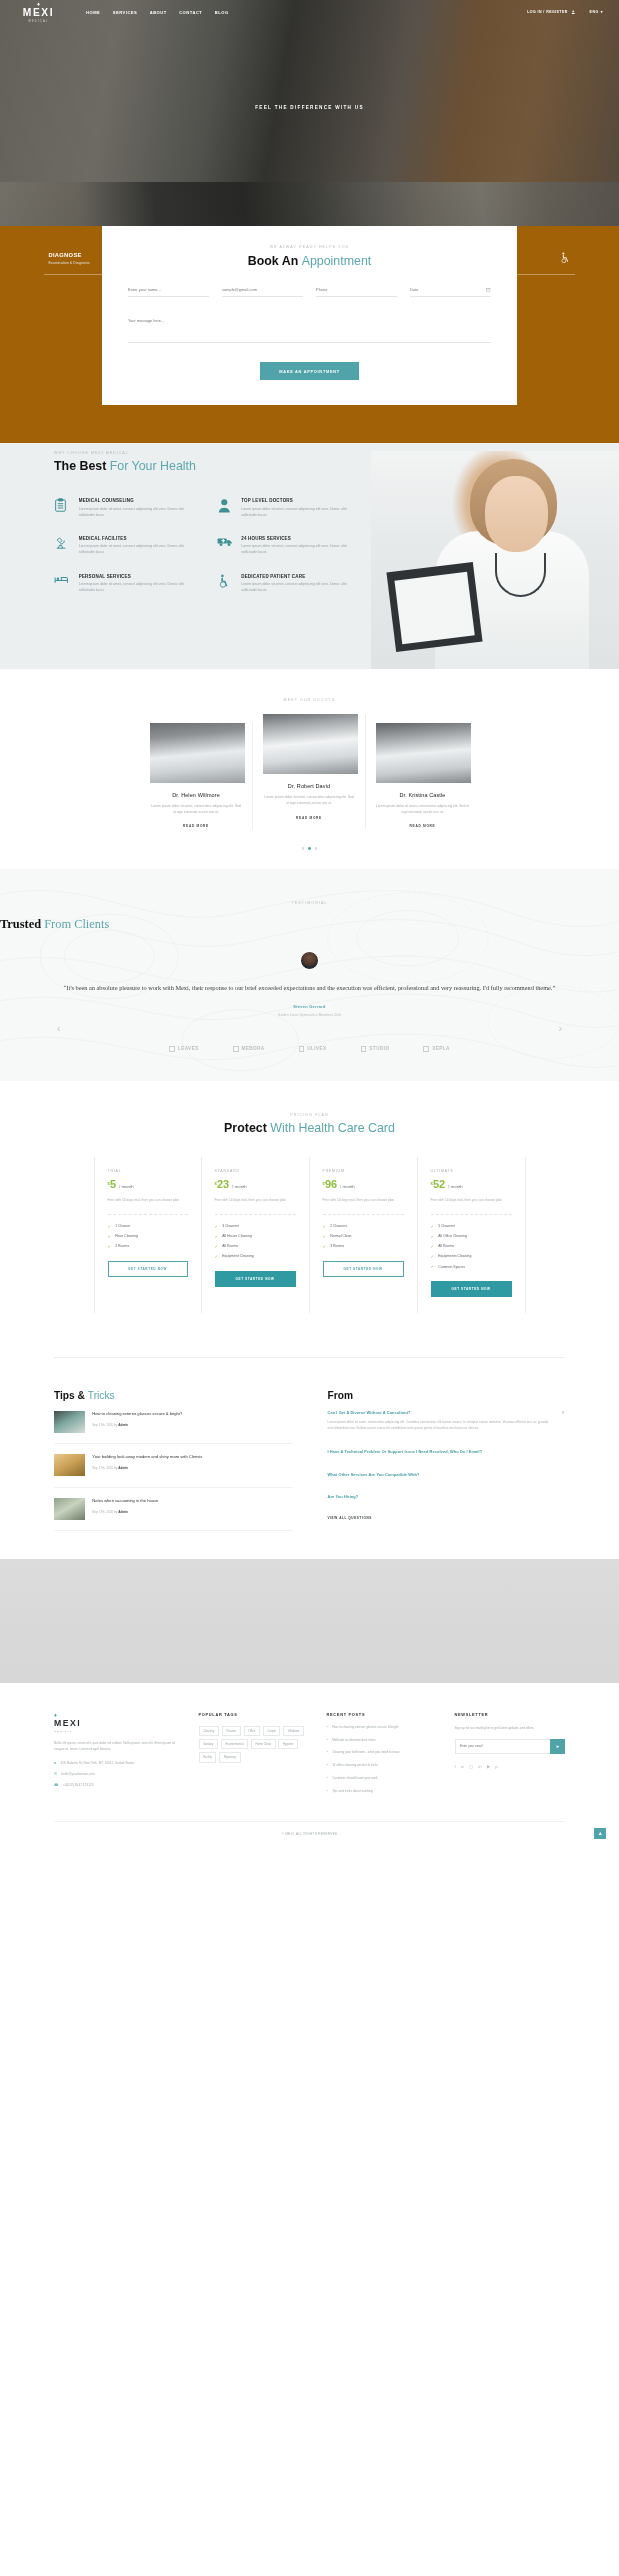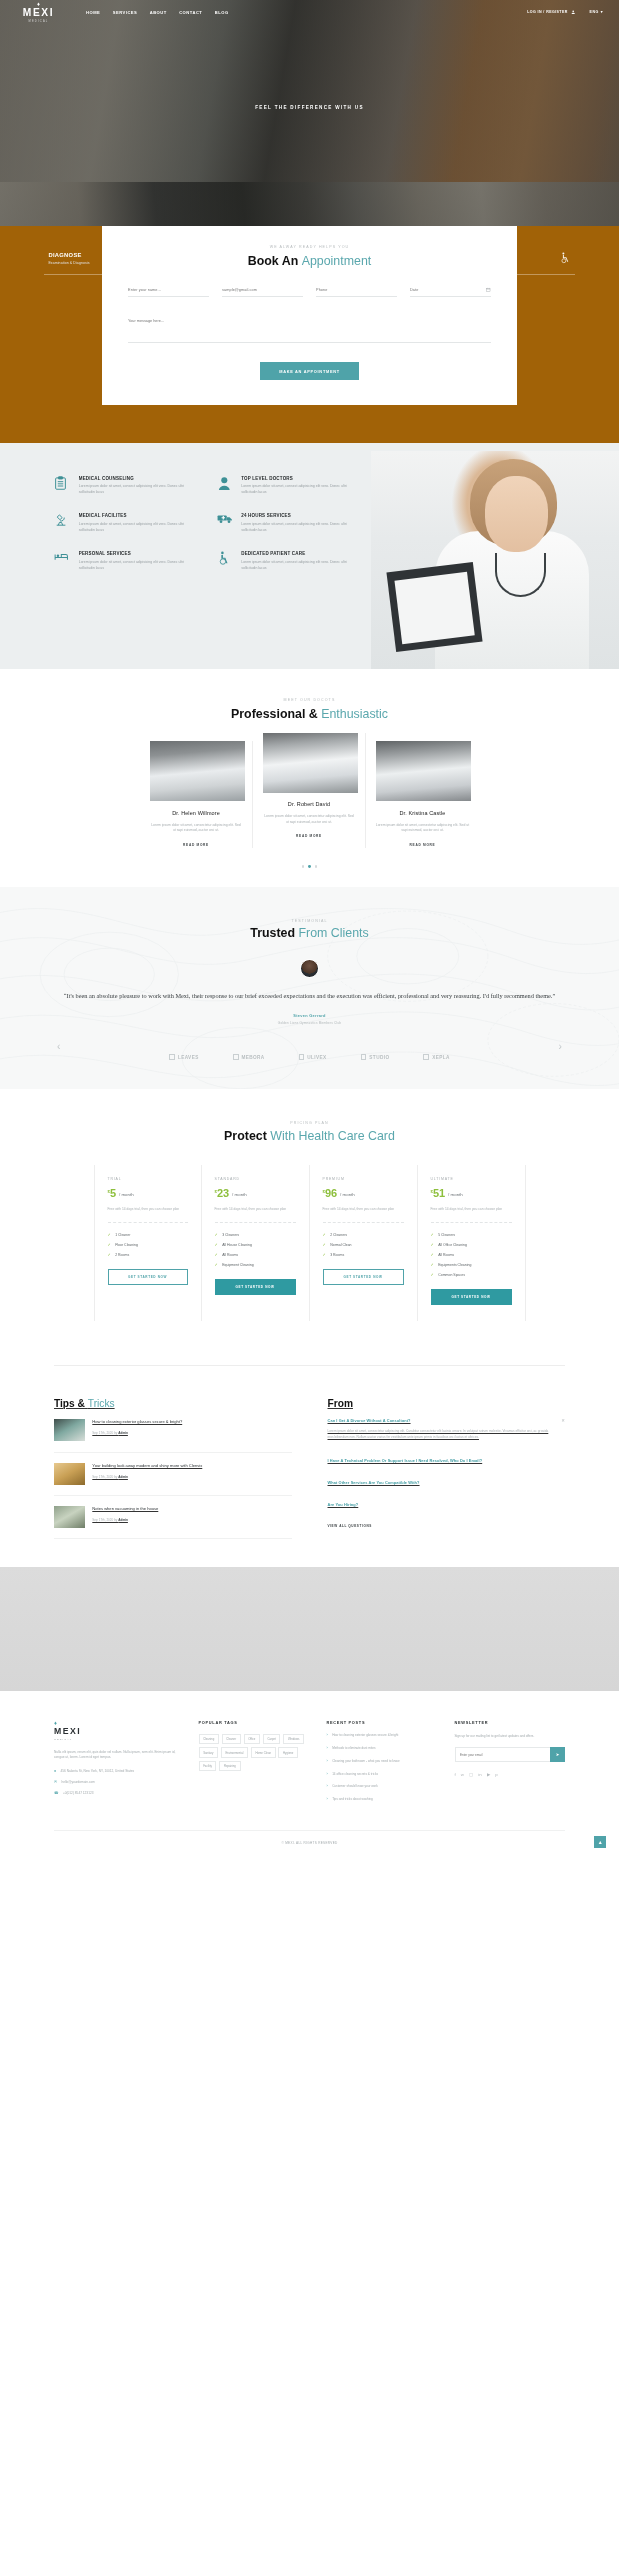--- a/index.html
+++ b/index.html
@@ -139,21 +139,21 @@
   .dot { width:2.9px; height:2.9px; border-radius:50%; background:#d6dadb; }
   .dot.on { background:#4fa3a9; }
 
   
   .testi {
     background: #f7f8f8; padding: 32px 0 29px; position:relative; overflow:hidden;
   }
   .topo { position:absolute; inset:0; opacity:.55; }
   .testi-in { position:relative; z-index:3; }
   .testi-tag { text-align:center; color:#b6bbbd; font-size:3.6px; letter-spacing:1.1px;}
-  .testi-title { text-align:center; font-size:12.4px; font-weight:800; color:#111; margin-top:3px;}
+  .testi-title { font-size:12.4px; font-weight:800; color:#111; margin-top:12px;font-family:Liberation Serif, serif;}
   .testi-title span { color:#5aa7ad; font-weight:300; }
   .avatar {
     width: 19px; height:19px; border-radius:50%; margin: 19px auto 0;
     background: radial-gradient(circle at 50% 34%, #6e5142 0%, #4a3427 55%, #2b2f33 56%, #20242a 100%);
     border: 1.5px solid #fff;
   }
   .quote { text-align:center; margin-top: 11.7px; font-family:"Liberation Serif", serif; font-size: 6.3px; line-height: 11px; color:#3b4043; }
   .tname { text-align:center; margin-top: 11.7px; font-size:3.9px; font-weight:800; color:#4fa3a9; letter-spacing:0.3px;}
   .trole { text-align:center; margin-top: 3.6px; font-size: 3.1px; color:#b3b9bb; letter-spacing:0.2px;}
   .arw { position:absolute; top: 122px; font-size: 10.2px; color:#c2c8ca; font-weight:300;}
@@ -182,21 +182,21 @@
   .plan-li span.t { font-size: 3.5px; color:#5f6568; }
   .plan-btn {
     display:block; width:100%; margin-top: 11.7px; text-align:center;
     border:0.7px solid #4fa3a9; color:#4fa3a9; background:#fff;
     font-size: 3.1px; font-weight:800; letter-spacing:0.6px; padding: 5.1px 0; cursor:pointer;
     font-family:"Liberation Sans",sans-serif;
   }
   .plan-btn.solid { background:#2f9aa1; color:#fff; border-color:#2f9aa1; }
 
   
-  .tf { border-top: 0.7px solid #ededed; margin: 22px 54px 0; padding-top: 32px; display:flex; gap: 36px; text-decoration: underline; }
+  .tf { border-top: 0.7px solid #ededed; margin: 22px 54px 0; padding-top: 32px; display:flex; gap: 36px; }
   .tf-col { flex:1; }
   .tf-title { font-size: 10.2px; font-weight: 800; color:#111; }
   .tf-title span { color:#5aa7ad; font-weight:300; }
   .post { display:flex; gap: 7.3px; padding: 10.2px 0; border-bottom: 0.7px solid #f0f1f1; }
   .post-img { width: 31px; height: 22px; flex:0 0 31px; }
   .post-img.p1 { background: linear-gradient(150deg,#3f4d4a,#7fa8a0 45%,#d8ded9 100%); }
   .post-img.p2 { background: linear-gradient(150deg,#e7c98f,#c9a055 48%,#8c6a2c 100%); }
   .post-img.p3 { background: linear-gradient(150deg,#8fa08a,#c8d3c0 45%,#6e7d66 100%); }
   .post h6 { font-size: 4.1px; font-weight: 400; color:#2c3134; line-height: 6.6px; }
   .post .meta { font-size: 3.1px; color:#a8aeb1; margin-top: 5.1px; }
@@ -340,20 +340,27 @@
       <div class="appt-msg">
         <input placeholder="Your message here..." style="">
       </div>
       <div class="appt-btn-wrap">
         <button class="appt-btn">MAKE AN APPOINTMENT</button>
       </div>
     </div>
   </section>
 
   <section class="best">
+    <div class="best-head">
+      <div class="best-tag">WHY CHOOSE MEXI MEDICAL</div>
+      <h2 class="best-title">
+        <b>The Best</b>
+        <span>For Your Health</span>
+      </h2>
+    </div>
     <div class="feat-grid">
       <div class="feat">
         <span class="feat-ico"><svg width="13" height="14.6" viewBox="0 0 24 26" fill="none" stroke="#3e9096" stroke-width="1.8">
               <rect x="3" y="3" width="18" height="21" rx="2"></rect>
               <rect x="8" y="1" width="8" height="4" rx="1" fill="#3e9096"></rect>
               <path d="M7 10h10M7 14h10M7 18h10"></path>
             </svg></span>
         <div>
             <h5>MEDICAL COUNSELING</h5>
         <p>Lorem ipsum dolor sit amet, consect adipisicing elit vero. Donec ultri sollicitudin lacus</p>
@@ -421,24 +428,20 @@
         <div class="face"></div>
       <div class="steth"></div>
         <div class="board">
           <i></i>
         </div>
     </div>
   </section>
 
   <section class="docs">
     <div class="docs-tag">MEET OUR DOCOTS</div>
-    <h2 class="docs-title">
-      <b>Professional &amp;</b>
-      <span>Enthusiastic</span>
-    </h2>
     <div class="doc-grid">
       <div class="doc-card">
         <div class="doc-img a"></div>
         <div class="doc-name">Dr. Helen Willmore</div>
         <div class="doc-bio">Lorem ipsum dolor sit amet, consectetur adipiscing elit. Sed ut sapi euismod, auctor orci ut.</div>
         <a class="doc-more">READ MORE</a>
       </div>
       <div class="doc-card lift">
         <div class="doc-img b"></div>
         <div class="doc-name">Dr. Robert David</div>
@@ -593,21 +596,21 @@
             <span class="chk">✓</span>
             <span class="t">3 Rooms</span>
           </div>
         <button class="plan-btn">GET STARTED NOW</button>
       </div>
 
       <div class="plan">
         <div class="plan-name">ULTIMATE</div>
         <div class="plan-price">
           <span class="cur">$</span>
-          <span class="amt">51</span>
+          <span class="amt">52</span>
           <span class="per">/ month</span>
         </div>
         <div class="plan-desc">Free with 14 days trial, then you can choose plan</div>
         <div class="plan-hr"></div>
         <div class="plan-li">
             <span class="chk">✓</span>
             <span class="t">5 Cleaners</span>
           </div>
         <div class="plan-li">
             <span class="chk">✓</span>

